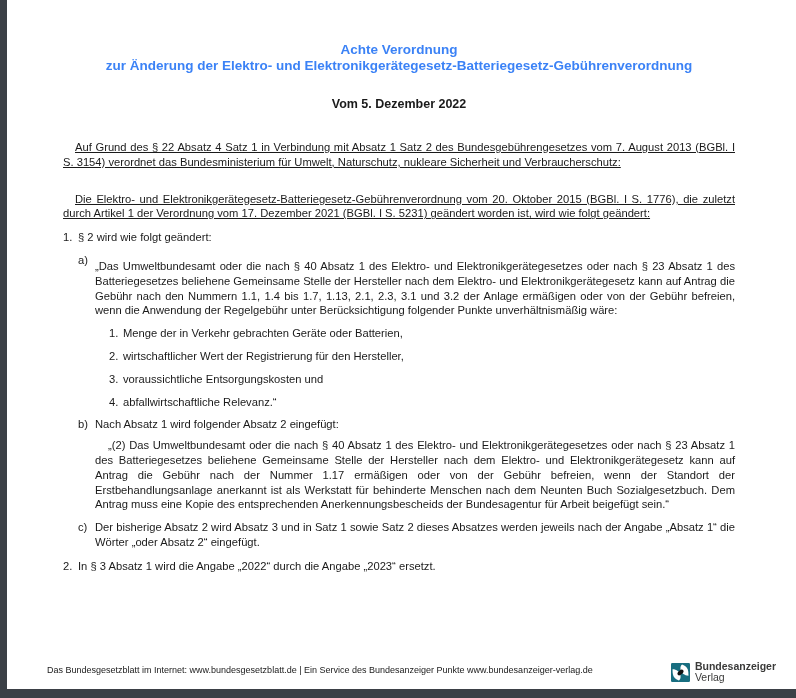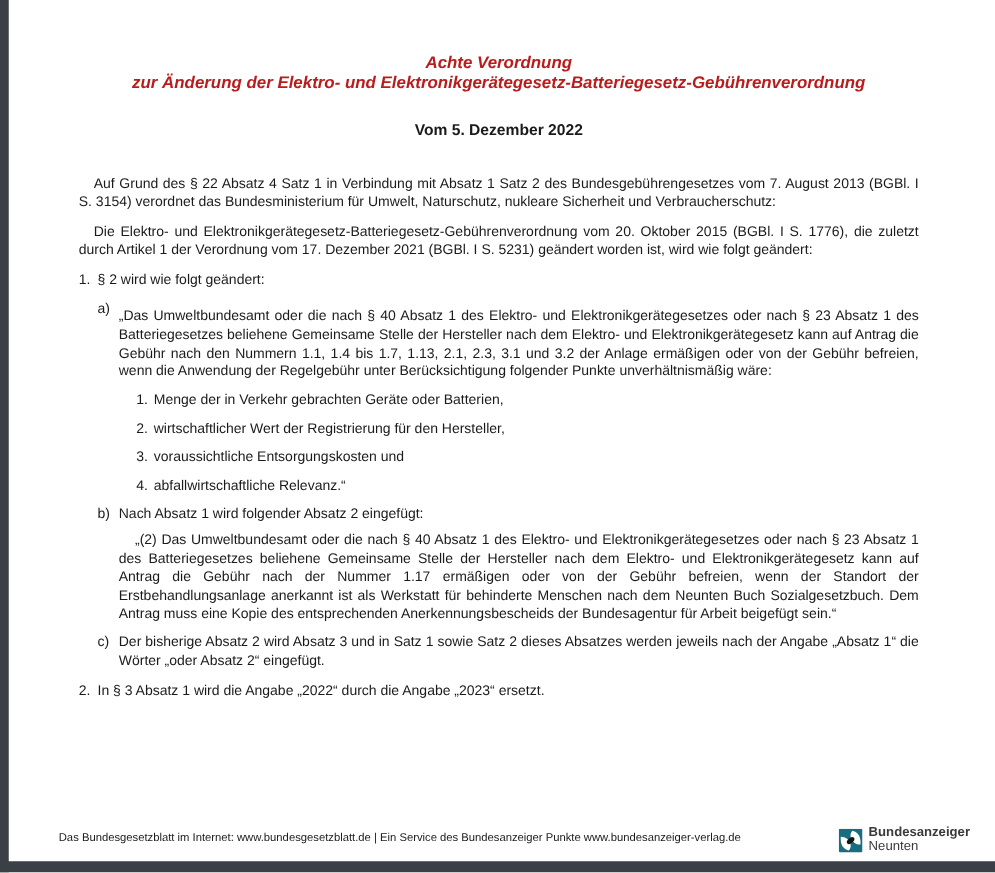--- a/index.html
+++ b/index.html
@@ -19,36 +19,36 @@
     background: #3b4046;
   }
   .edge-bottom {
     position: absolute; left: 0; bottom: 0;
     width: 796px; height: 9px;
     background: #3b4046;
   }
   .content { padding: 42px 61px 0 63px; }
   .title {
     margin: 0; font-size: 13.5px; line-height: 16px;
-    font-weight: bold; text-align: center; color: #b91c1c; font-style: italic;
+    font-weight: bold; text-align: center; color: #3b82f6;
   }
   .title .tline { display: block; }
   .date {
     margin-top: 23px; text-align: center;
     font-weight: bold; font-size: 12.5px; line-height: 15px;
   }
   p { margin: 0; }
   .para { text-align: justify; }
-  .findent { text-indent: 12px; }
+  .findent { text-indent: 12px; text-decoration: underline; }
   .preamble { margin-top: 28px; }
   .art-heading {
     margin: 14px 0 0 0; font-size: 12px; line-height: 15px;
     font-weight: bold; text-align: center;
   }
-  .art-intro { margin-top: 9px; }
+  .art-intro { margin-top: 22px; }
   .li { display: flex; align-items: flex-start; }
   .li > .marker { text-align: left; }
   .li > .body { flex: 1 1 auto; min-width: 0; }
   .l1 { margin-top: 9px; }
   .l1 > .marker { flex: 0 0 15px; }
   .l2 { margin-top: 8px; }
   .l2 > .marker { flex: 0 0 17px; }
   .quote { margin-top: 6px; text-align: justify; }
   .qindent { text-indent: 13px; }
   .l3 { margin-top: 8px; margin-left: 14px; }
@@ -159,16 +159,16 @@
 
   <div class="publisher-logo">
     <svg width="19" height="19" viewBox="0 0 24 24" aria-hidden="true">
       <rect x="0" y="0" width="24" height="24" rx="1.5" fill="#186e80"></rect>
       <path fill="#ffffff" d="M14 2 C20 4 22 8 22 14 L22 16 C17 16 13 13 12 8 C11.5 5.5 12.5 3 14 2 Z"></path>
       <path fill="#ffffff" d="M10 22 C4 20 2 16 2 10 L2 8 C7 8 11 11 12 16 C12.5 18.5 11.5 21 10 22 Z"></path>
       <ellipse cx="12" cy="12" rx="4.4" ry="2.6" transform="rotate(-40 12 12)" fill="#141414"></ellipse>
     </svg>
     <div class="logo-text">
       <span class="logo-name">Bundesanzeiger</span>
-      <span class="logo-sub">Neunten</span>
+      <span class="logo-sub">Verlag</span>
     </div>
   </div>
 </footer>
 
 </body></html>

